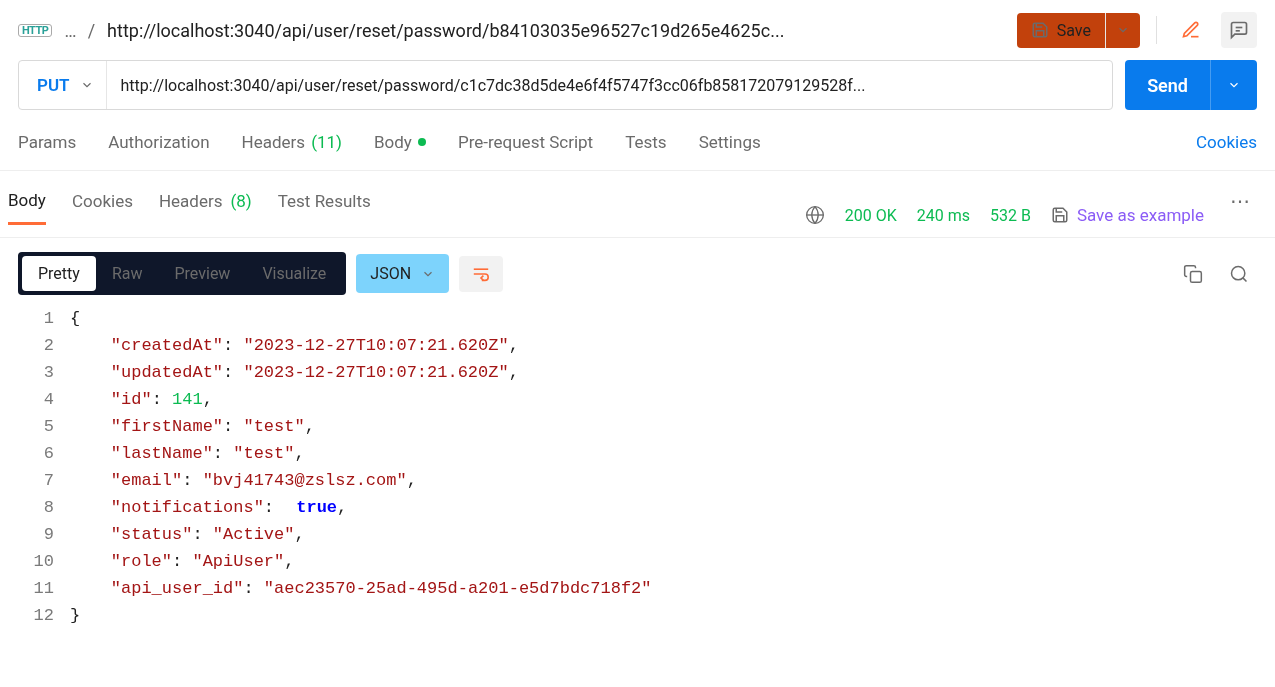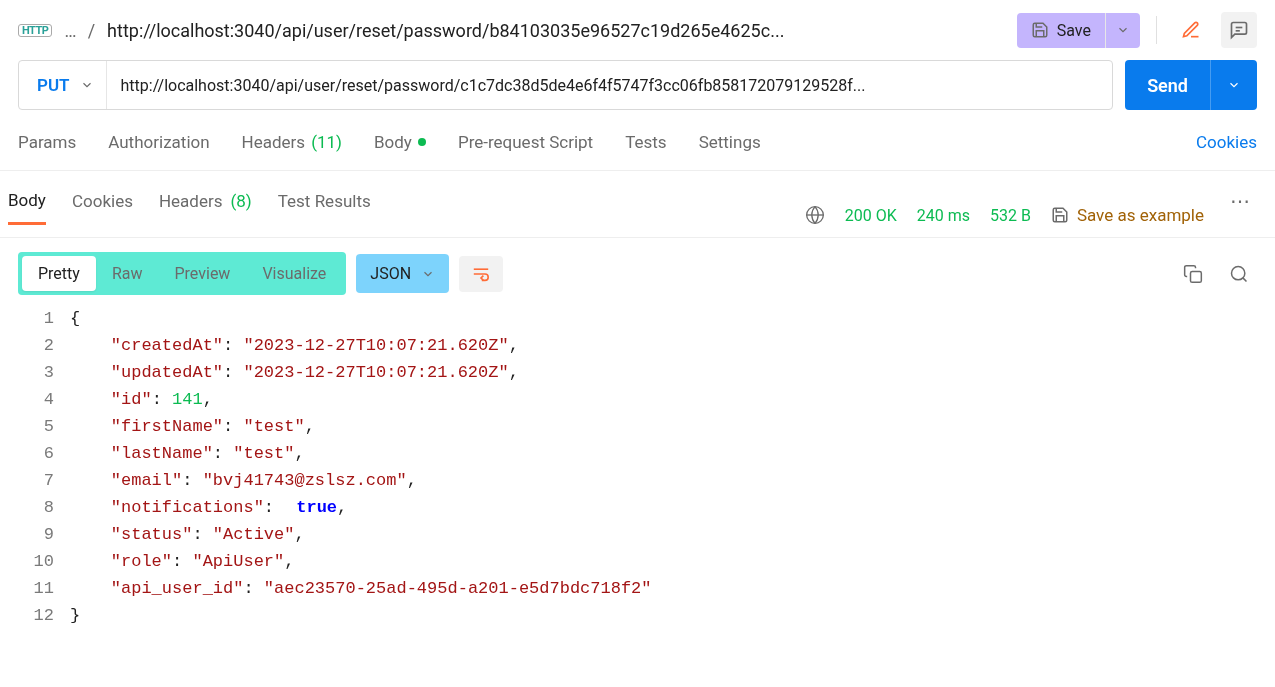--- a/index.html
+++ b/index.html
@@ -3,21 +3,21 @@
   <meta charset="utf-8">
   <style>
     * { box-sizing: border-box; margin: 0; padding: 0; }
     body { font-family: -apple-system, BlinkMacSystemFont, "Segoe UI", Roboto, sans-serif; color: #212121; font-size: 14px; background: #fff; width: 1275px; }
     .topbar { display: flex; align-items: center; padding: 12px 18px; gap: 12px; }
     .http-badge { color: #2aa198; font-weight: bold; font-size: 11px; letter-spacing: -0.5px; border:1px solid #aaa; padding:0 3px; border-radius:3px; line-height:1; }
     .crumb-dots { color: #6b6b6b; font-size: 18px; letter-spacing: -1px; }
     .crumb-sep { color: #6b6b6b; font-size: 18px; }
     .crumb-title { font-size: 18px; color: #212121; white-space: nowrap; overflow: hidden; text-overflow: ellipsis; max-width: 740px; }
     .topbar-spacer { flex: 1; }
-    .save-block { display: flex; align-items: stretch; background: #c4b5fd; border-radius:4px; overflow:hidden; }
+    .save-block { display: flex; align-items: stretch; background: #c2410c; border-radius:4px; overflow:hidden; }
     .save-btn { display: flex; align-items: center; gap:8px; padding: 8px 14px; cursor: pointer; font-size: 16px; color: #212121; }
     .save-caret { display: flex; align-items: center; padding: 0 10px; border-left:1px solid #e7e7e7; cursor: pointer; color:#6b6b6b; }
     .divider-v { width:1px; height:28px; background:#e0e0e0; margin: 0 4px; }
     .icon-btn { width:36px; height:36px; display:flex; align-items:center; justify-content:center; border-radius:4px; cursor:pointer; }
     .icon-btn.grey { background:#f2f2f2; }
     .orange { color: #ff6c37; }
     .grey-i { color:#6b6b6b; }
     .reqrow { display:flex; align-items:stretch; gap:12px; padding: 0 18px 8px 18px; }
     .urlbox { display:flex; flex:1; border:1px solid #d9d9d9; border-radius:4px; overflow:hidden; height:50px; }
     .method { display:flex; align-items:center; gap:10px; padding:0 12px 0 18px; border-right:1px solid #e6e6e6; color:#097bed; font-weight:600; font-size:17px; cursor:pointer; }
@@ -33,25 +33,25 @@
     .tabsrow-spacer { flex:1; }
     .cookies-link { color:#097bed; cursor:pointer; font-size:17px; }
     .resp-tabsrow { display:flex; align-items:center; gap:26px; padding: 6px 18px 0 8px; font-size:17px; color:#6b6b6b; }
     .resp-tab { cursor:pointer; padding: 0 0 12px 0; display:flex; align-items:center; gap:8px; }
     .resp-tab.active { color:#212121; border-bottom:3px solid #ff6c37; }
     .resp-tab .count { color:#0cbb52; }
     .resp-tabsrow-spacer { flex:1; }
     .metaline { display:flex; align-items:center; gap:20px; font-size:16px; color:#6b6b6b; padding-bottom:12px;margin-top:28px;}
     .globe { color:#6b6b6b; }
     .status-ok { color:#0cbb52; }
-    .save-example { display:flex; align-items:center; gap:8px; cursor:pointer; color:#a16207; font-size:17px;}
+    .save-example { display:flex; align-items:center; gap:8px; cursor:pointer; color:#8b5cf6; font-size:17px;}
     .more-dots { color:#6b6b6b; font-size:20px; letter-spacing:1px; cursor:pointer; padding-bottom:12px; padding-right:6px;}
     .separator { height:1px; background:#eee; }
     .viewrow { display:flex; align-items:center; gap:10px; padding:14px 18px 8px 18px; }
-    .segbox { background:#5eead4; border-radius:4px; display:flex; padding:4px;text-align:center; }
+    .segbox { background:#0f172a; border-radius:4px; display:flex; padding:4px;text-align:center; }
     .segbtn { padding:8px 16px; font-size:16px; color:#6b6b6b; border-radius:4px; cursor:pointer; }
     .segbtn.active { background:#fff; color:#212121; box-shadow:0 1px 2px rgba(0,0,0,0.08); }
     .formatsel { background:#7dd3fc; border-radius:4px; padding:10px 14px; display:flex; align-items:center; gap:10px; font-size:16px; color:#212121; cursor:pointer; }
     .wrapbtn { background:#f2f2f2; border-radius:4px; padding:10px 12px; cursor:pointer; }
     .viewrow-spacer { flex:1; }
     .codearea { display:flex; font-family: "SFMono-Regular", Consolas, "Liberation Mono", Menlo, monospace; font-size:17px; line-height:27px; padding: 2px 0 20px 0; }
     .gutter { width:70px; text-align:right; color:#7a7a7a; padding-right:16px; user-select:none; }
     .code { flex:1; white-space:pre; color:#212121; }
     .k { color:#a31515; } 
     .p { color:#212121; } 

